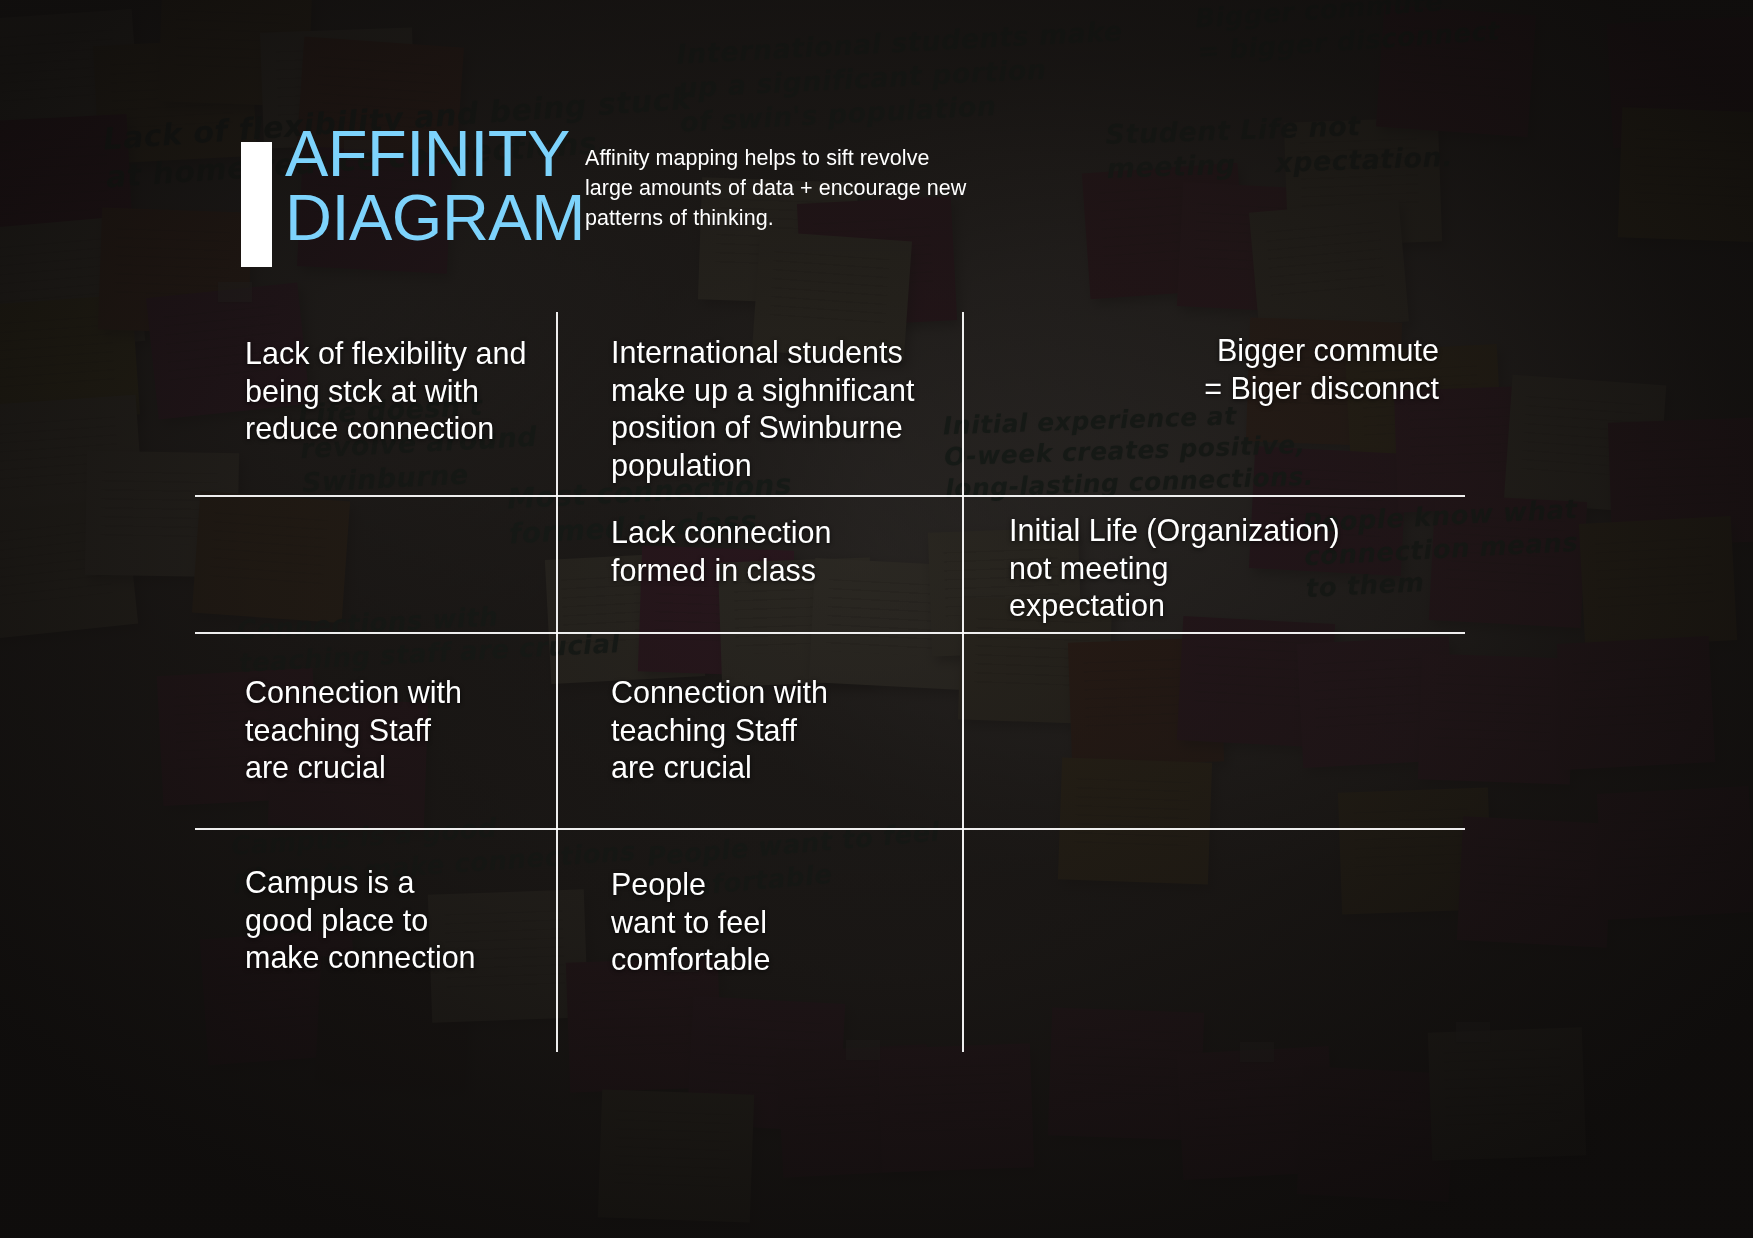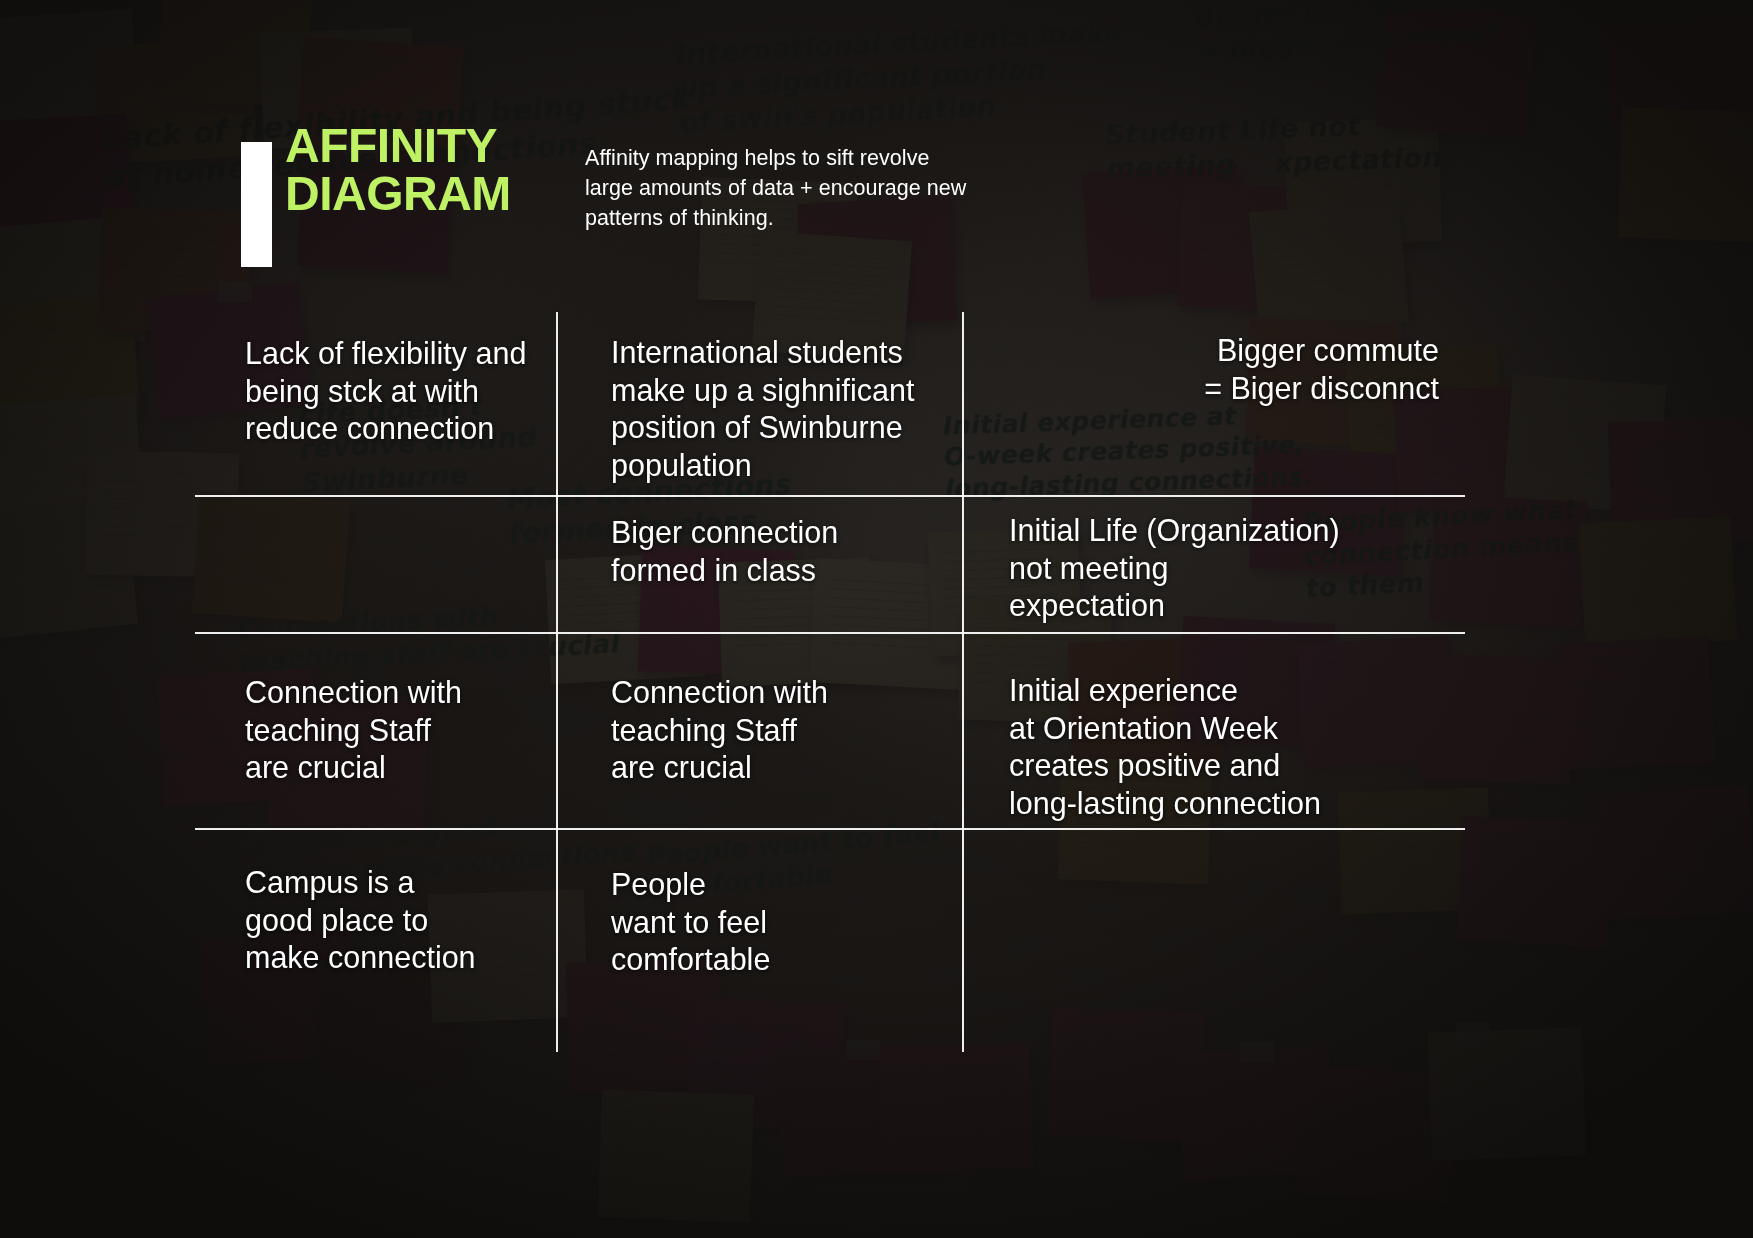--- a/index.html
+++ b/index.html
@@ -27,21 +27,21 @@
     background:
       radial-gradient(ellipse 1100px 760px at 860px 560px, rgba(25,22,20,.60) 0%, rgba(22,19,17,.80) 55%, rgba(14,12,11,.92) 100%),
       linear-gradient(to bottom, rgba(18,16,15,.72), rgba(18,16,15,.80));
   }
 
   
   #content{position:absolute;inset:0;}
 
   #header{position:absolute;left:241px;top:128px;width:1000px;height:150px;}
   #title-bar{position:absolute;left:0;top:14px;width:31px;height:125px;background:#fff;}
-  #title{position:absolute;left:44px;top:-6px;color:#bef264;font-weight:bold;font-size:48px;
+  #title{position:absolute;left:44px;top:-6px;color:#7dd3fc;font-weight:normal;font-size:65px;
     line-height:.99;letter-spacing:-.5px;white-space:pre-line;}
   #subtitle{position:absolute;left:344px;top:16px;width:390px;color:#fff;font-size:21.5px;
     line-height:1.39;letter-spacing:.05px;}
 
   #grid{position:absolute;left:195px;top:312px;width:1270px;height:740px;}
   .vline{position:absolute;top:0;bottom:0;width:2px;background:rgba(255,255,255,.93);}
   .hline{position:absolute;left:0;right:0;height:2px;background:rgba(255,255,255,.93);}
   .cell{position:absolute;color:#fff;font-size:30.5px;line-height:1.235;white-space:pre-line;
     text-shadow:0 1px 4px rgba(0,0,0,.75);}
 </style>
@@ -173,36 +173,32 @@
       <div class="cell" style="left:50px;top:23px;width:310px;">Lack of flexibility and
 being stck at with
 reduce connection</div>
       <div class="cell" style="left:416px;top:22px;width:340px;">International students
 make up a sighnificant
 position of Swinburne
 population</div>
       <div class="cell" style="left:814px;top:20px;width:430px;text-align:right;">Bigger commute
 = Biger disconnct</div>
 
-      <div class="cell" style="left:416px;top:202px;width:340px;">Biger connection
+      <div class="cell" style="left:416px;top:202px;width:340px;">Lack connection
 formed in class</div>
       <div class="cell" style="left:814px;top:200px;width:440px;">Initial Life (Organization)
 not meeting
 expectation</div>
 
       <div class="cell" style="left:50px;top:362px;width:310px;">Connection with
 teaching Staff
 are crucial</div>
       <div class="cell" style="left:416px;top:362px;width:340px;">Connection with
 teaching Staff
 are crucial</div>
-      <div class="cell" style="left:814px;top:360px;width:440px;">Initial experience
-at Orientation Week
-creates positive and
-long-lasting connection</div>
 
       <div class="cell" style="left:50px;top:552px;width:310px;">Campus is a
 good place to
 make connection</div>
       <div class="cell" style="left:416px;top:554px;width:340px;">People
 want to feel
 comfortable</div>
     </div>
   </div>
 </div>

